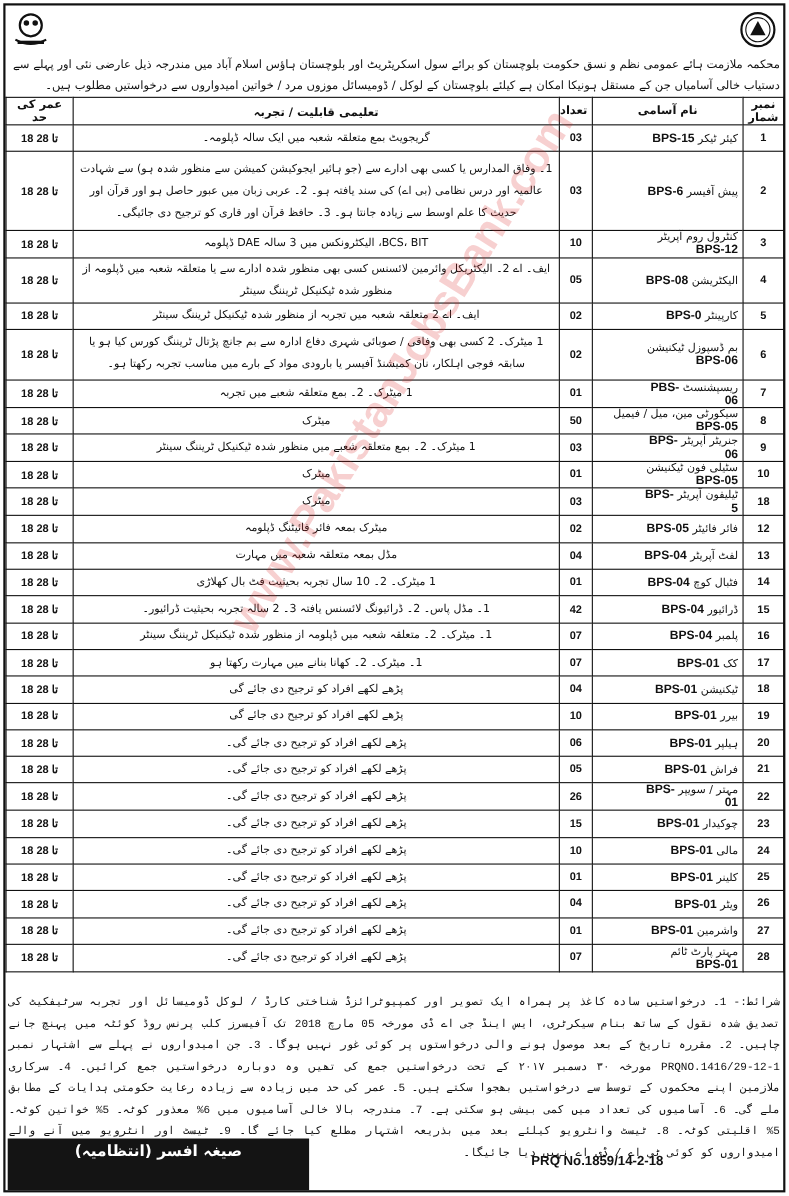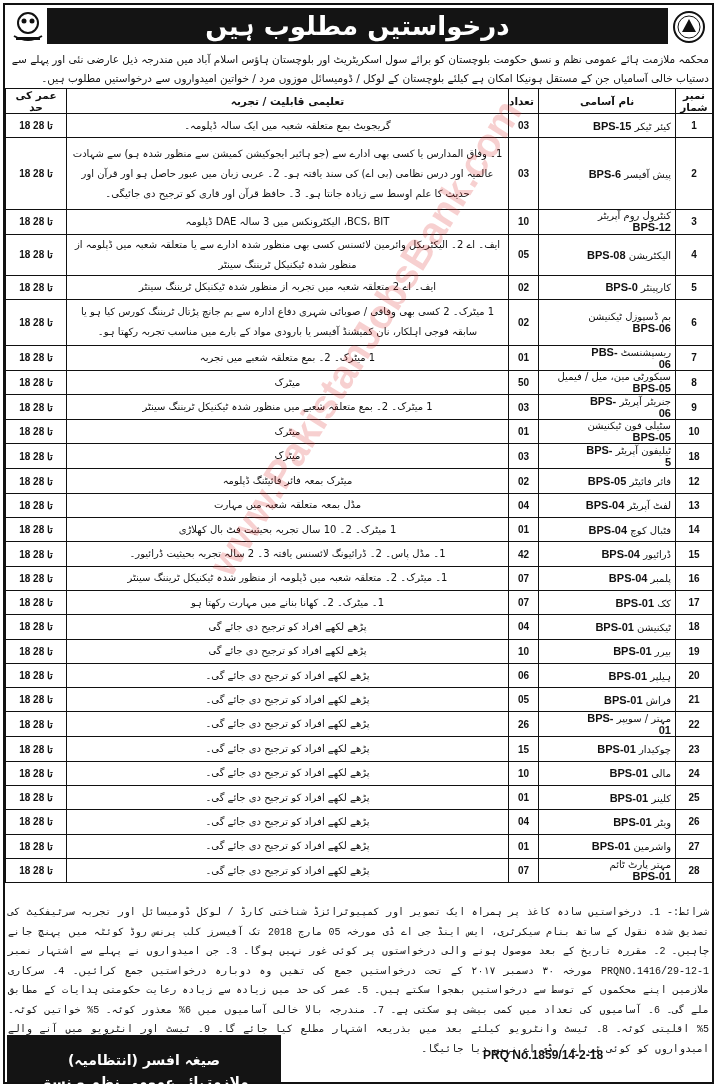--- a/index.html
+++ b/index.html
@@ -21,41 +21,40 @@
   table.jobs td { height: 24.3px; }
   td.sn { text-align: center; font-family: "Liberation Sans", sans-serif; font-weight: bold; font-size: 11px; }
   td.nm { text-align: right; }
   td.ct { text-align: center; font-family: "Liberation Sans", sans-serif; font-weight: bold; font-size: 11px; }
   td.ql { text-align: center; line-height: 20px; }
   td.ag { text-align: center; font-family: "Liberation Sans", sans-serif; font-weight: bold; font-size: 11px; direction: ltr; }
   .bps { font-family: "Liberation Sans", sans-serif; font-weight: bold; font-size: 11px; direction: ltr; unicode-bidi: embed; margin-left: 40px; }
   .conditions { position: absolute; left: 8px; right: 8px; top: 903px; direction: rtl; text-align: justify;
     font-family: Liberation Mono, monospace; font-size: 10px; line-height: 19.5px; }
   .signature { position: absolute; left: 7px; top: 1035px; width: 274px; height: 47px; background: #141414; color: #fff;
-    direction: rtl; text-align: center; font-weight: bold; font-size: 14px; line-height: 22px; padding-top: 14px; }
+    direction: rtl; text-align: center; font-weight: bold; font-size: 14px; line-height: 22px; padding-top: 1px; }
   .prq { position: absolute; left: 483px; top: 1048px; font-family: "Liberation Sans", sans-serif; font-weight: bold; font-size: 12px; }
   .watermark { position: absolute; left: 200px; top: 560px; transform: rotate(-58deg); transform-origin: left top;
     color: rgba(220,40,40,0.22); font-family: "Liberation Sans", sans-serif; font-weight: bold; font-size: 40px; white-space: nowrap; pointer-events: none; }
 </style>
 </head>
 <body>
 
 <div class="frame"></div>
 
 <div class="header">
   <div class="logo logo-left">
     <svg width="36" height="34" viewBox="0 0 36 34">
       <circle cx="18" cy="13" r="10" fill="none" stroke="#111" stroke-width="2"></circle>
       <circle cx="14" cy="11" r="2.5" fill="#111"></circle>
         <circle cx="22" cy="11" r="2.5" fill="#111"></circle>
       <path d="M4 26 Q18 34 32 26" fill="none" stroke="#111" stroke-width="2"></path>
       <rect x="6" y="27" width="24" height="3" fill="#111"></rect>
     </svg>
   </div>
-  <div class="title-bar">درخواستیں مطلوب ہیں</div>
   <div class="logo logo-right">
     <svg width="34" height="34" viewBox="0 0 34 34">
       <circle cx="17" cy="17" r="15" fill="none" stroke="#111" stroke-width="2"></circle>
       <circle cx="17" cy="17" r="11" fill="none" stroke="#111" stroke-width="1"></circle>
       <path d="M10 22 L17 9 L24 22 Z" fill="#111"></path>
     </svg>
   </div>
 </div>
 
 <div class="intro">محکمہ ملازمت ہائے عمومی نظم و نسق حکومت بلوچستان کو برائے سول اسکریٹریٹ اور بلوچستان ہاؤس اسلام آباد میں مندرجہ ذیل عارضی نئی اور پہلے سے دستیاب خالی آسامیاں جن کے مستقل ہونیکا امکان ہے کیلئے بلوچستان کے لوکل / ڈومیسائل موزوں مرد / خواتین امیدواروں سے درخواستیں مطلوب ہیں۔</div>
@@ -274,18 +273,17 @@
         <td class="ql">پڑھے لکھے افراد کو ترجیح دی جائے گی۔</td>
         <td class="ag">18 تا 28</td>
       </tr>
     </tbody>
 </table>
 
 <div class="conditions">شرائط:- 1۔ درخواستیں سادہ کاغذ پر ہمراہ ایک تصویر اور کمپیوٹرائزڈ شناختی کارڈ / لوکل ڈومیسائل اور تجربہ سرٹیفکیٹ کی تصدیق شدہ نقول کے ساتھ بنام سیکرٹری، ایس اینڈ جی اے ڈی مورخہ 05 مارچ 2018 تک آفیسرز کلب پرنس روڈ کوئٹہ میں پہنچ جانے چاہیں۔ 2۔ مقررہ تاریخ کے بعد موصول ہونے والی درخواستوں پر کوئی غور نہیں ہوگا۔ 3۔ جن امیدواروں نے پہلے سے اشتہار نمبر PRQNO.1416/29-12-1 مورخہ ۳۰ دسمبر ۲۰۱۷ کے تحت درخواستیں جمع کی تھیں وہ دوبارہ درخواستیں جمع کرائیں۔ 4۔ سرکاری ملازمین اپنے محکموں کے توسط سے درخواستیں بھجوا سکتے ہیں۔ 5۔ عمر کی حد میں زیادہ سے زیادہ رعایت حکومتی ہدایات کے مطابق ملے گی۔ 6۔ آسامیوں کی تعداد میں کمی بیشی ہو سکتی ہے۔ 7۔ مندرجہ بالا خالی آسامیوں میں 6% معذور کوٹہ۔ 5% خواتین کوٹہ۔ 5% اقلیتی کوٹہ۔ 8۔ ٹیسٹ وانٹرویو کیلئے بعد میں بذریعہ اشتہار مطلع کیا جائے گا۔ 9۔ ٹیسٹ اور انٹرویو میں آنے والے امیدواروں کو کوئی ٹی اے / ڈی اے نہیں دیا جائیگا۔</div>
 
 <div class="signature">
   <div>صیغہ افسر (انتظامیہ)</div>
-  <div>ملازمتہائے عمومی نظم و نسق</div>
 </div>
 
 <div class="prq">PRQ  No.1859/14-2-18</div>
 
 <div class="watermark">www.PakistanJobsBank.com</div>
 
 </body></html>

